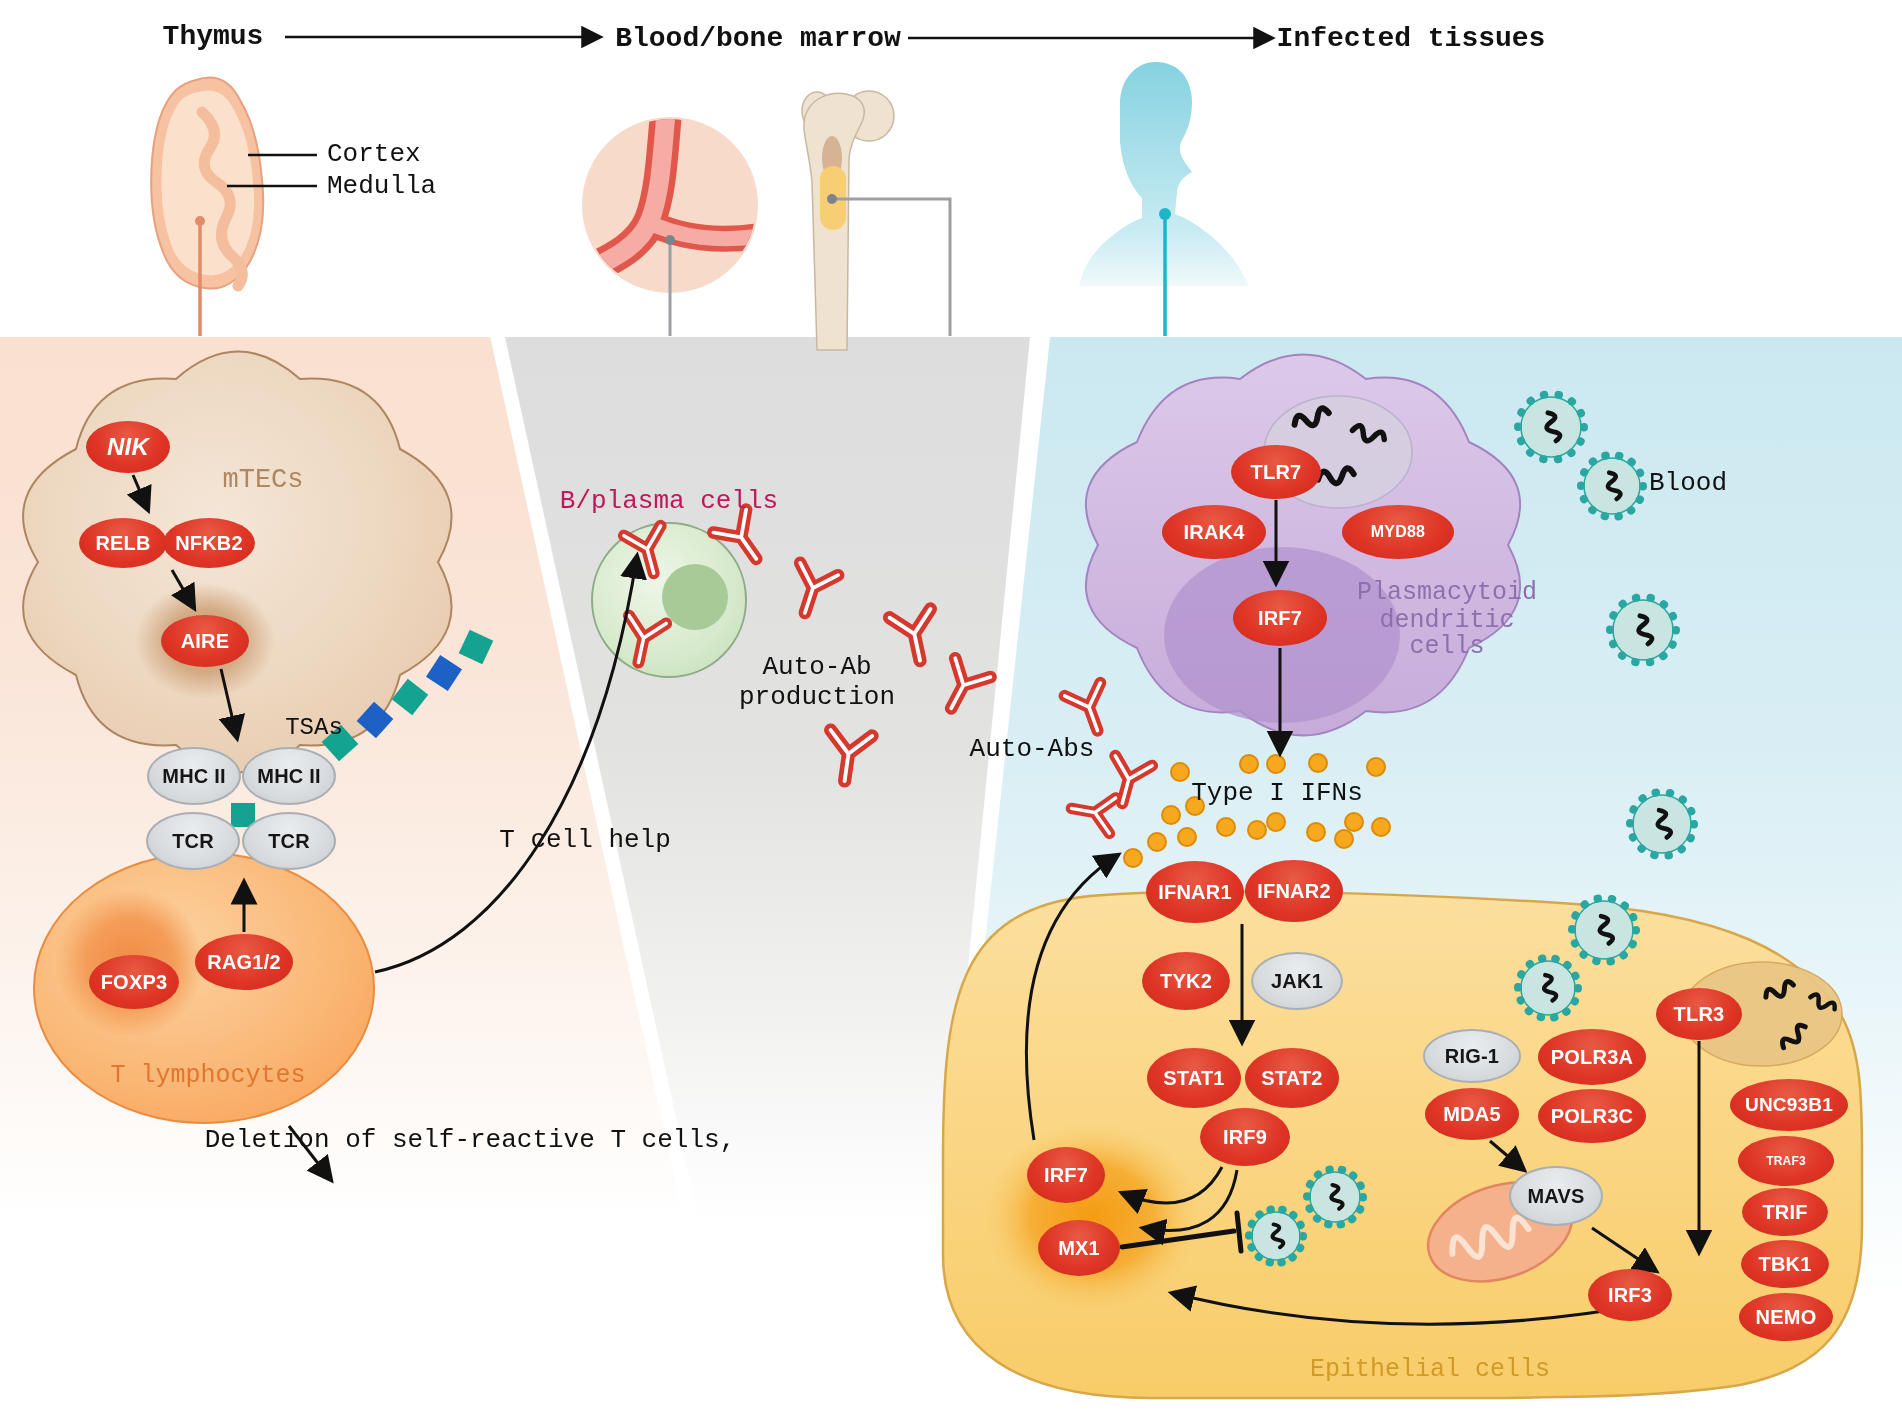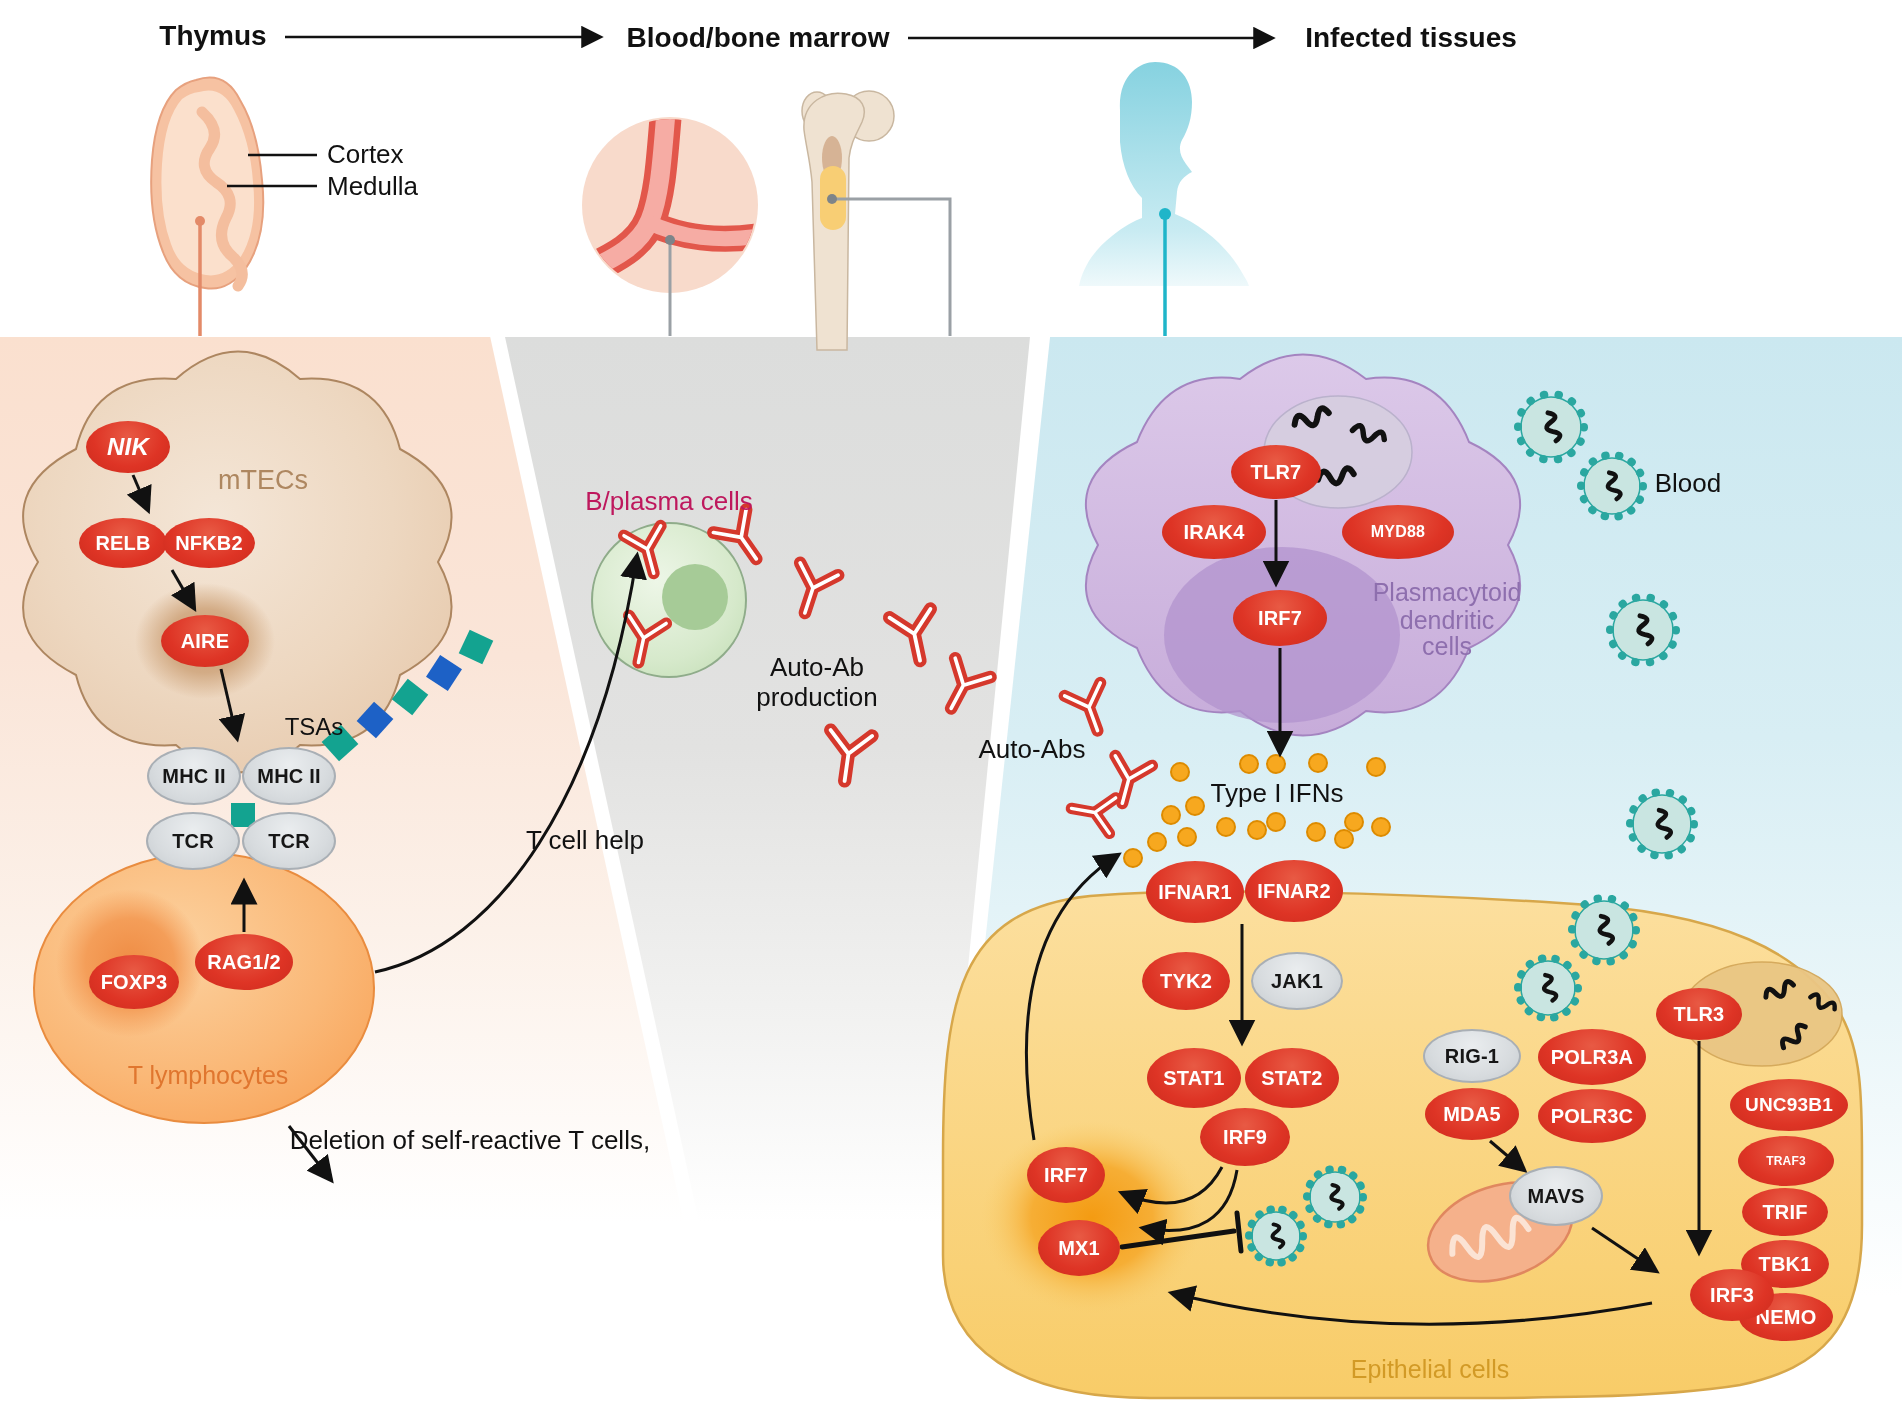--- a/index.html
+++ b/index.html
@@ -15,21 +15,21 @@
   #panel-infected{left:935px;top:337px;width:967px;height:1000px;
     clip-path:polygon(11.9% 0,100% 0,100% 100%,0.8% 100%);
     background:linear-gradient(180deg,#CBE8F0 0%,#D8EEF4 40%,#EAF6F9 68%,rgba(255,255,255,0) 96%);}
   svg.layer{position:absolute;left:0;top:0;}
   #nodes{position:absolute;left:0;top:0;width:100%;height:100%;}
   .node{position:absolute;border-radius:50%;display:flex;align-items:center;justify-content:center;
         box-sizing:border-box;font-weight:700;letter-spacing:.2px;}
   .node.red{background:radial-gradient(ellipse at 50% 30%,#E85A44 0%,#DE3425 58%,#CB2B1D 100%);color:#fff;}
   .node.gray{background:radial-gradient(ellipse at 50% 30%,#EAEDEF 0%,#D7DBDE 62%,#C6CBCF 100%);
              border:2px solid #A9AFB5;color:#161616;font-weight:600;}
-  .lbl{position:absolute;transform:translate(-50%,-50%);white-space:nowrap;color:#111;font-size:26px;}
+  .lbl{position:absolute;transform:translate(-50%,-50%);white-space:nowrap;color:#111;font-size:26px;font-family:Liberation Mono, monospace;}
   .lbl.left{transform:translate(0,-50%);}
   #lbl-thymus{left:213px;top:36px;font-weight:700;font-size:28px;}
   #lbl-blood{left:758px;top:38px;font-weight:700;font-size:28px;}
   #lbl-infected{left:1411px;top:38px;font-weight:700;font-size:28px;}
   #lbl-cortex{left:327px;top:154px;}
   #lbl-medulla{left:327px;top:186px;}
   #lbl-mtecs{left:263px;top:436px;color:#AE8760;font-size:27px;margin-top:44px;}
   #lbl-tsas{left:314px;top:727px;font-size:24px;}
   #lbl-tlymph{left:208px;top:1075px;color:#E0762F;font-size:25px;}
   #lbl-del1{left:470px;top:1140px;}
@@ -314,21 +314,21 @@
       <div class="node red" style="left: 1538px; top: 1029px; width: 108px; height: 56px; font-size: 20px;">POLR3A</div>
       <div class="node red" style="left: 1425px; top: 1088px; width: 94px; height: 52px; font-size: 20px;">MDA5</div>
       <div class="node red" style="left: 1538px; top: 1089px; width: 108px; height: 54px; font-size: 20px;">POLR3C</div>
       <div class="node gray" style="left: 1509px; top: 1166px; width: 94px; height: 60px; font-size: 20px;">MAVS</div>
       <div class="node red" style="left: 1656px; top: 988px; width: 86px; height: 52px; font-size: 20px;">TLR3</div>
       <div class="node red" style="left: 1730px; top: 1079px; width: 118px; height: 52px; font-size: 19px;">UNC93B1</div>
       <div class="node red" style="left: 1738px; top: 1136px; width: 96px; height: 50px; font-size: 12px;">TRAF3</div>
       <div class="node red" style="left: 1742px; top: 1188px; width: 86px; height: 48px; font-size: 20px;">TRIF</div>
       <div class="node red" style="left: 1741px; top: 1240px; width: 88px; height: 48px; font-size: 20px;">TBK1</div>
       <div class="node red" style="left: 1739px; top: 1293px; width: 94px; height: 48px; font-size: 20px;">NEMO</div>
-      <div class="node red" style="left: 1690px; top: 1269px; width: 84px; height: 52px; font-size: 20px;">IRF3</div>
+      <div class="node red" style="left: 1588px; top: 1269px; width: 84px; height: 52px; font-size: 20px;">IRF3</div>
     </div>
 
   <div class="lbl" id="lbl-thymus">Thymus</div>
   <div class="lbl" id="lbl-blood">Blood/bone marrow</div>
   <div class="lbl" id="lbl-infected">Infected tissues</div>
   <div class="lbl left" id="lbl-cortex">Cortex</div>
   <div class="lbl left" id="lbl-medulla">Medulla</div>
   <div class="lbl" id="lbl-mtecs">mTECs</div>
   <div class="lbl" id="lbl-tsas">TSAs</div>
   <div class="lbl" id="lbl-tlymph">T lymphocytes</div>

